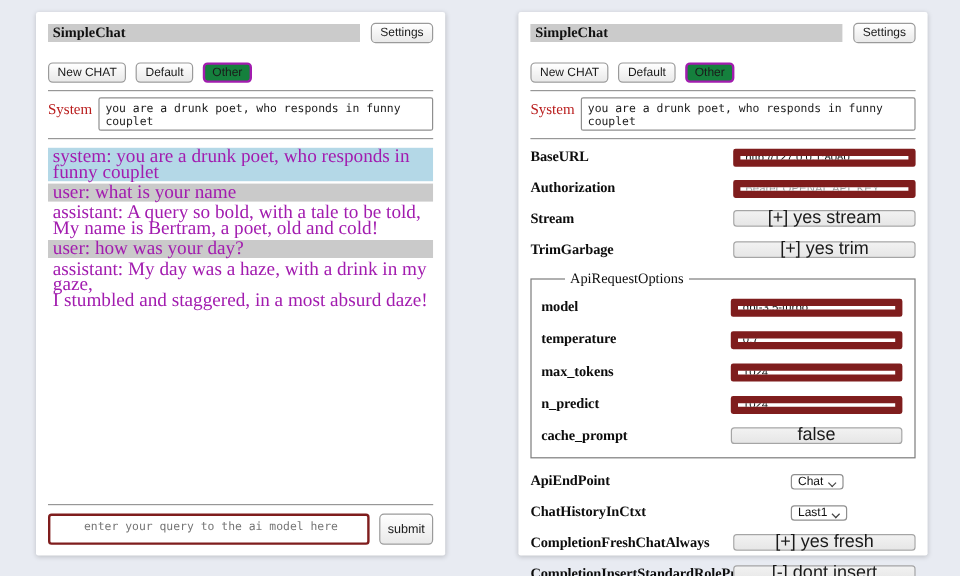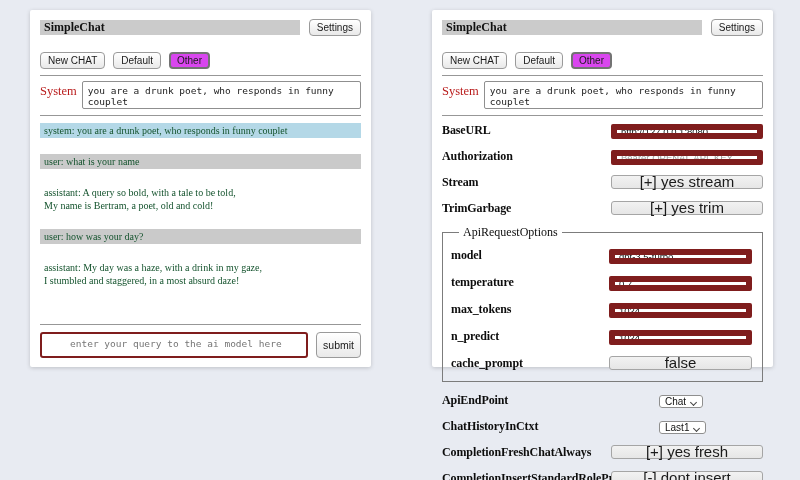--- a/index.html
+++ b/index.html
@@ -1,20 +1,20 @@
 <!DOCTYPE html>
 <html><head>
 <meta charset="utf-8">
 <style>
   * { margin:0; padding:0; box-sizing:border-box; }
   html,body { width:800px; height:480px; overflow:hidden; }
   body { background:#e8ebf2; font-family:"Liberation Serif", serif; }
 
   .panel {
-    position:absolute; top:10px; width:341px; height:357px;
+    position:absolute; top:10px; width:341px; height:453px;
     background:#ffffff; border-radius:2px;
     box-shadow:0 1px 4px rgba(0,0,0,0.18);
     padding:9px 10px; display:flex; flex-direction:column;
   }
   .panel.left  { left:30px; }
   .panel.right { left:432px; }
 
   
   .hdr { display:flex; align-items:center; gap:9px; flex:none; }
   .titlebar {
@@ -23,39 +23,39 @@
   }
   .btn {
     font-family:"Liberation Sans", sans-serif; font-size:10px; color:#1a1a1a;
     background:linear-gradient(#ffffff,#e9e9e9);
     border:1px solid #9a9a9a; border-radius:4px;
     padding:2px 7px; line-height:11px; cursor:pointer; white-space:nowrap;
   }
   
   .toolbar { display:flex; gap:8px; margin-top:16px; flex:none; }
   .tab-active {
-    background:#d946ef; border:2px solid #737373; border-radius:4px;
+    background:#15803d; border:2px solid #a21caf; border-radius:4px;
     padding:1px 6px;
   }
   .hr { border:none; border-top:1px solid #979797; margin:6px 0 5px; flex:none; }
 
   
   .sysrow { display:flex; gap:5px; flex:none; align-items:flex-start; }
   .syslabel { font-size:12.5px; color:#b91c1c; padding-top:3px; flex:none; }
   .systext {
     flex:1; height:28px; resize:none; overflow:hidden;
     font-family:"DejaVu Sans Mono", monospace; font-size:9.5px;
     border:1px solid #8f8f8f; border-radius:2px; padding:3px 5px; color:#1a1a1a;
   }
 
   
   .messages { flex:1; overflow:hidden; margin-top:2px; }
   .msg {
-    font-size:10px; line-height:13px; padding:1px 4px; margin-bottom:16px;
-    color:#14532d; white-space:pre-line;
+    font-size:16px; line-height:13px; padding:1px 4px; margin-bottom:2px;
+    color:#a21caf; white-space:pre-line;
   }
   .msg.system { background:#b4d8e7; }
   .msg.user { background:#cacaca; }
   .msg.assistant { background:#ffffff; }
 
   
   .queryrow { display:flex; gap:8px; align-items:stretch; flex:none; margin-top:2px; }
   .querybox {
     flex:1; height:26px; resize:none; overflow:hidden;
     font-family:"DejaVu Sans Mono", monospace; font-size:9.5px; color:#1a1a1a;
@@ -86,21 +86,21 @@
   }
   .chev {
     position:absolute; right:6px; top:4px; width:5px; height:5px;
     border-right:1.5px solid #444; border-bottom:1.5px solid #444;
     transform:rotate(45deg);
   }
 
   fieldset.aro {
     border:1px solid #7c7c7c; margin:0 0 9px 0; padding:6px 10px 0 8px; flex:none;
   }
-  fieldset.aro legend { font-size:12px; padding:0 4px; margin-left:8px; color:#0d0d0d; }
+  fieldset.aro legend { font-size:12px; padding:0 4px; margin-left:20px; color:#0d0d0d; }
   fieldset.aro .srow { margin-bottom:9px; }
   fieldset.aro .ctrl { width:143px; }
 
   .spacer { flex:1; }
 </style>
 </head>
 <body>
 
 <div class="panel left">
   <div class="hdr">

